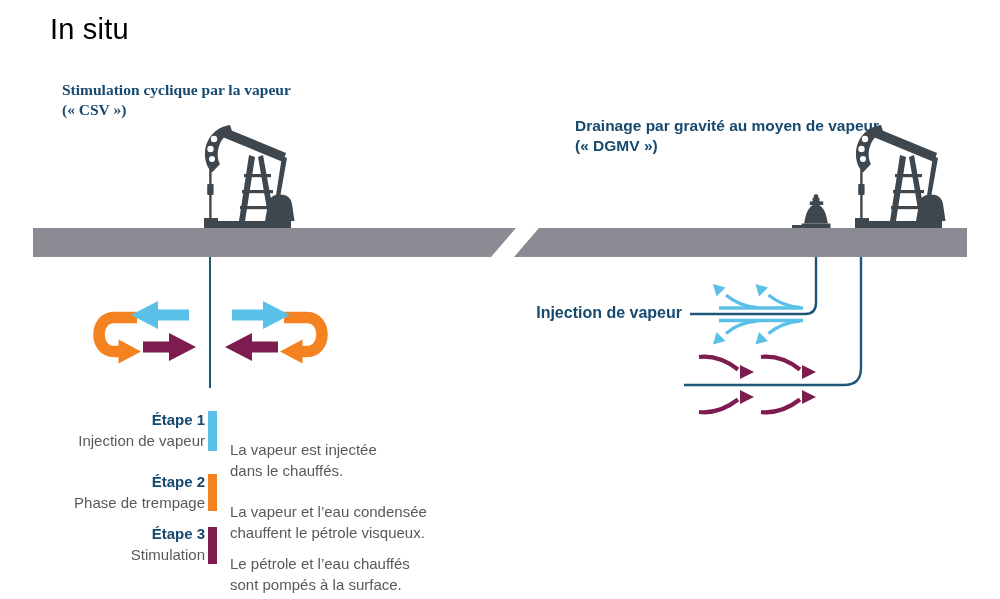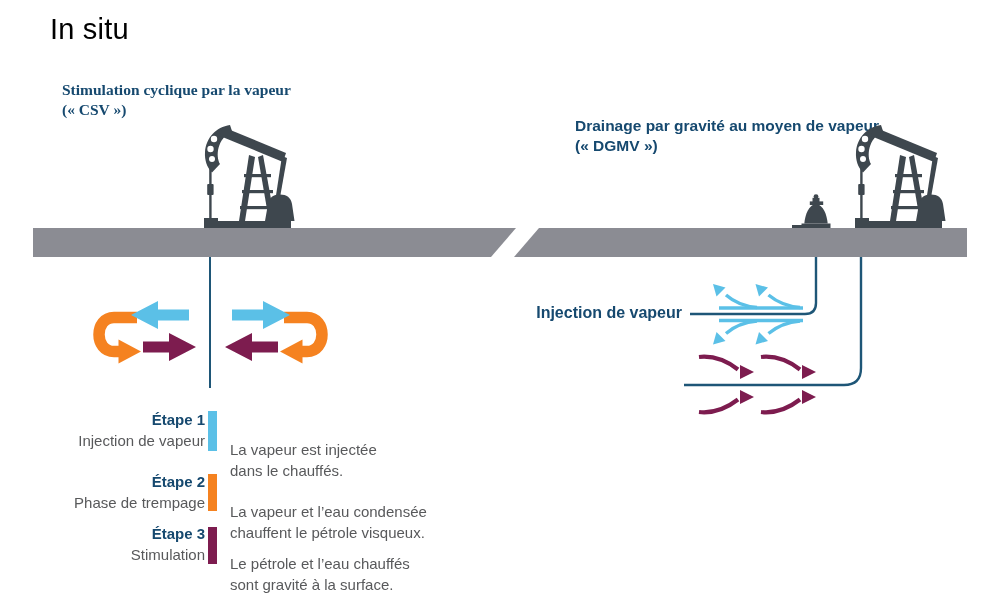--- a/index.html
+++ b/index.html
@@ -202,18 +202,18 @@
     </div>
 
     <div class="legend-row" style="top:523px;">
       <div class="legend-labels">
         <div class="legend-stage">Étape 3</div>
         <div class="legend-name">Stimulation</div>
       </div>
       <div class="legend-bar" style="top: 4px; height: 37px; background: rgb(125, 28, 79);"></div>
       <div class="legend-desc">
         <div>Le pétrole et l’eau chauffés</div>
-        <div>sont gravité à la surface.</div>
+        <div>sont pompés à la surface.</div>
       </div>
     </div>
 
   </div>
 </div>
 
 </body></html>

